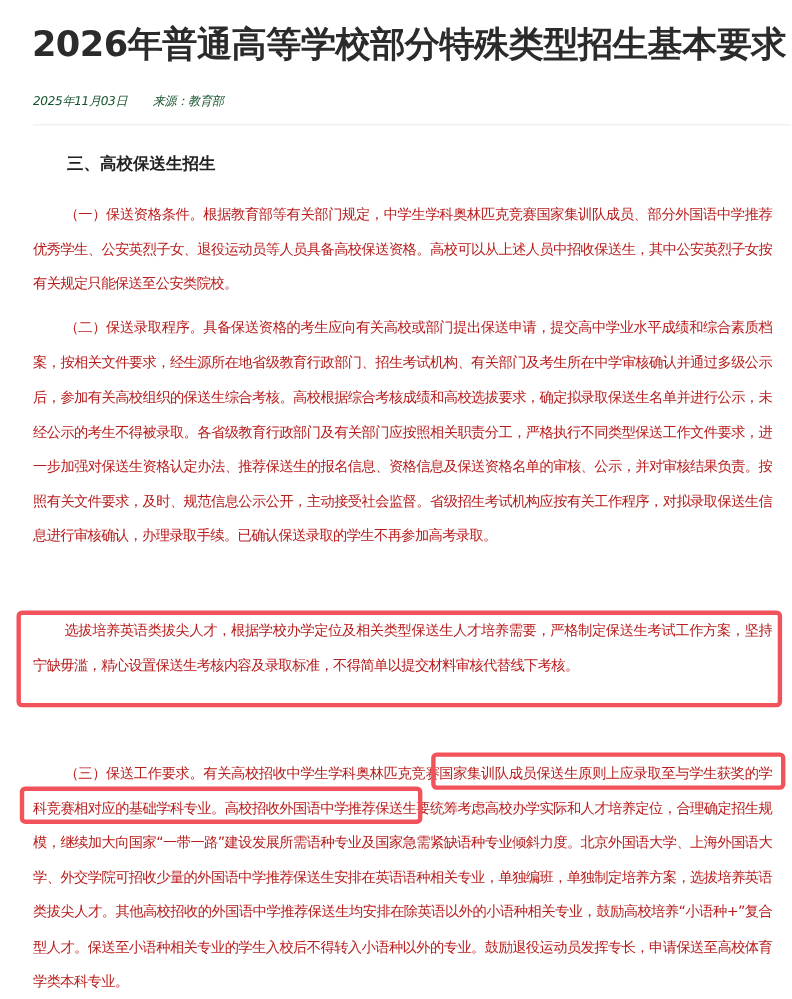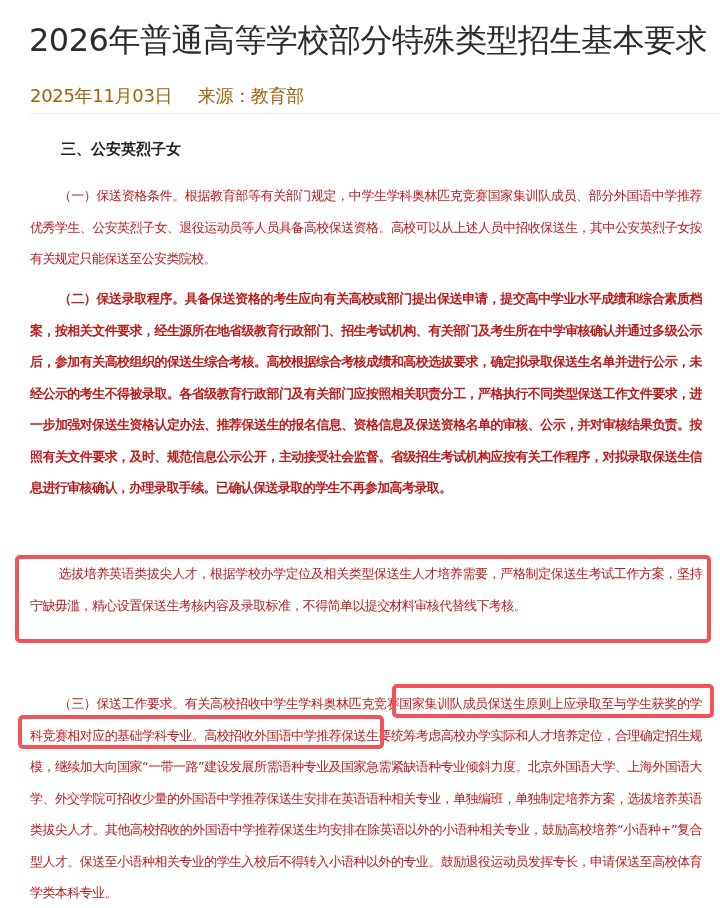--- a/index.html
+++ b/index.html
@@ -20,34 +20,35 @@
       left: 0;
       top: 0;
       width: 720px;
     }
     .title {
       position: absolute;
       left: 29px;
       top: 18px;
       margin: 0;
       font-size: 32px;
-      font-weight: normal;
+      font-weight: bold;
       letter-spacing: -0.5px;
       color: #2b2b2b;
       white-space: nowrap;
       line-height: 44px;
     }
     .meta {
       position: absolute;
       left: 30px;
       top: 84px;
-      font-size: 18px;
-      color: #a16207;
+      font-size: 11px;
+      color: #14532d;
       white-space: nowrap;
       letter-spacing: -0.3px;
+      font-style: italic;
     }
     .meta .source {
       margin-left: 20px;
     }
     .divider {
       position: absolute;
       left: 30px;
       top: 113px;
       width: 689px;
       height: 1px;
@@ -69,21 +70,21 @@
       width: 672px;
       margin: 0;
       font-size: 13px;
       line-height: 31.5px;
       color: #b91c1c;
       text-align: justify;
       text-indent: 2.2em;
       letter-spacing: -0.6px;
     }
     .para-1 { top: 180px; }
-    .para-2 { top: 283px; font-weight: bold; }
+    .para-2 { top: 283px; }
     .para-3 { top: 558px; }
     .para-4 { top: 688px; }
 
     .red-box {
       position: absolute;
       border: 4px solid #f2525a;
       border-radius: 5px;
       box-sizing: border-box;
       pointer-events: none;
     }
@@ -115,21 +116,21 @@
 <div class="article">
   <h1 class="title">2026年普通高等学校部分特殊类型招生基本要求</h1>
 
   <div class="meta">
     <span>2025年11月03日</span>
     <span class="source">来源：教育部</span>
   </div>
 
   <div class="divider"></div>
 
-  <h2 class="section-heading">三、公安英烈子女</h2>
+  <h2 class="section-heading">三、高校保送生招生</h2>
 
   <p class="para para-1">（一）保送资格条件。根据教育部等有关部门规定，中学生学科奥林匹克竞赛国家集训队成员、部分外国语中学推荐优秀学生、公安英烈子女、退役运动员等人员具备高校保送资格。高校可以从上述人员中招收保送生，其中公安英烈子女按有关规定只能保送至公安类院校。</p>
 
   <p class="para para-2">（二）保送录取程序。具备保送资格的考生应向有关高校或部门提出保送申请，提交高中学业水平成绩和综合素质档案，按相关文件要求，经生源所在地省级教育行政部门、招生考试机构、有关部门及考生所在中学审核确认并通过多级公示后，参加有关高校组织的保送生综合考核。高校根据综合考核成绩和高校选拔要求，确定拟录取保送生名单并进行公示，未经公示的考生不得被录取。各省级教育行政部门及有关部门应按照相关职责分工，严格执行不同类型保送工作文件要求，进一步加强对保送生资格认定办法、推荐保送生的报名信息、资格信息及保送资格名单的审核、公示，并对审核结果负责。按照有关文件要求，及时、规范信息公示公开，主动接受社会监督。省级招生考试机构应按有关工作程序，对拟录取保送生信息进行审核确认，办理录取手续。已确认保送录取的学生不再参加高考录取。</p>
 
   <p class="para para-3">选拔培养英语类拔尖人才，根据学校办学定位及相关类型保送生人才培养需要，严格制定保送生考试工作方案，坚持宁缺毋滥，精心设置保送生考核内容及录取标准，不得简单以提交材料审核代替线下考核。</p>
   <div class="red-box box-main"></div>
 
   <p class="para para-4"><span>（三）保送工作要求。有关高校招收中学生学科奥林匹克竞赛国家集训队成员保送生原则上应录取至与学生获奖的学科竞赛相对应的基础学科专业。</span><span class="highlight-span">高校招收外国语中学推荐保送生要统筹考虑高校办学实际和人才培养定位，合理确定招生规模，</span><span>继续加大向国家“一带一路”建设发展所需语种专业及国家急需紧缺语种专业倾斜力度。北京外国语大学、上海外国语大学、外交学院可招收少量的外国语中学推荐保送生安排在英语语种相关专业，单独编班，单独制定培养方案，选拔培养英语类拔尖人才。其他高校招收的外国语中学推荐保送生均安排在除英语以外的小语种相关专业，鼓励高校培养“小语种+”复合型人才。保送至小语种相关专业的学生入校后不得转入小语种以外的专业。鼓励退役运动员发挥专长，申请保送至高校体育学类本科专业。</span></p>
   <div class="red-box box-inline-1"></div>

